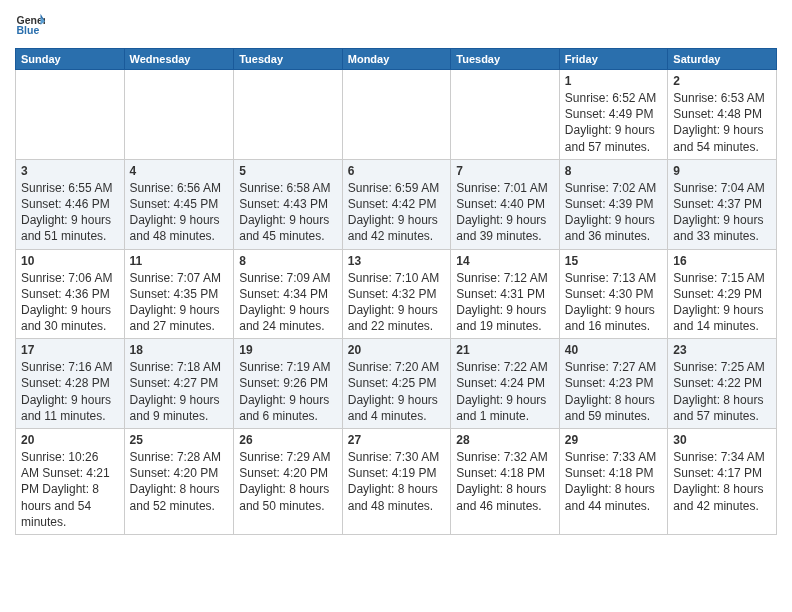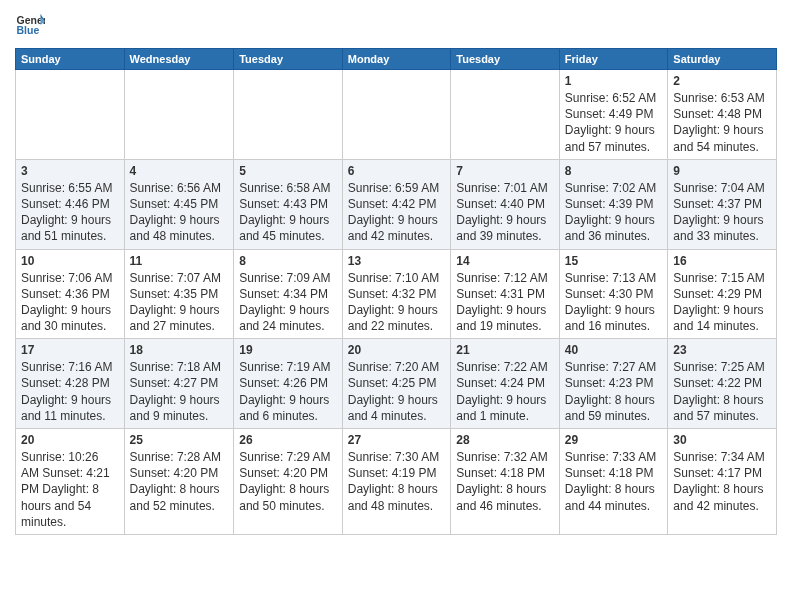--- a/index.html
+++ b/index.html
@@ -232,21 +232,21 @@
           </td>
           <td>
             <span class="day-number">18</span>
             <div class="day-info">Sunrise: 7:18 AM
 Sunset: 4:27 PM
 Daylight: 9 hours and 9 minutes.</div>
           </td>
           <td>
             <span class="day-number">19</span>
             <div class="day-info">Sunrise: 7:19 AM
-Sunset: 4:26 PM
+Sunset: 9:26 PM
 Daylight: 9 hours and 6 minutes.</div>
           </td>
           <td>
             <span class="day-number">20</span>
             <div class="day-info">Sunrise: 7:20 AM
 Sunset: 4:25 PM
 Daylight: 9 hours and 4 minutes.</div>
           </td>
           <td>
             <span class="day-number">21</span>

